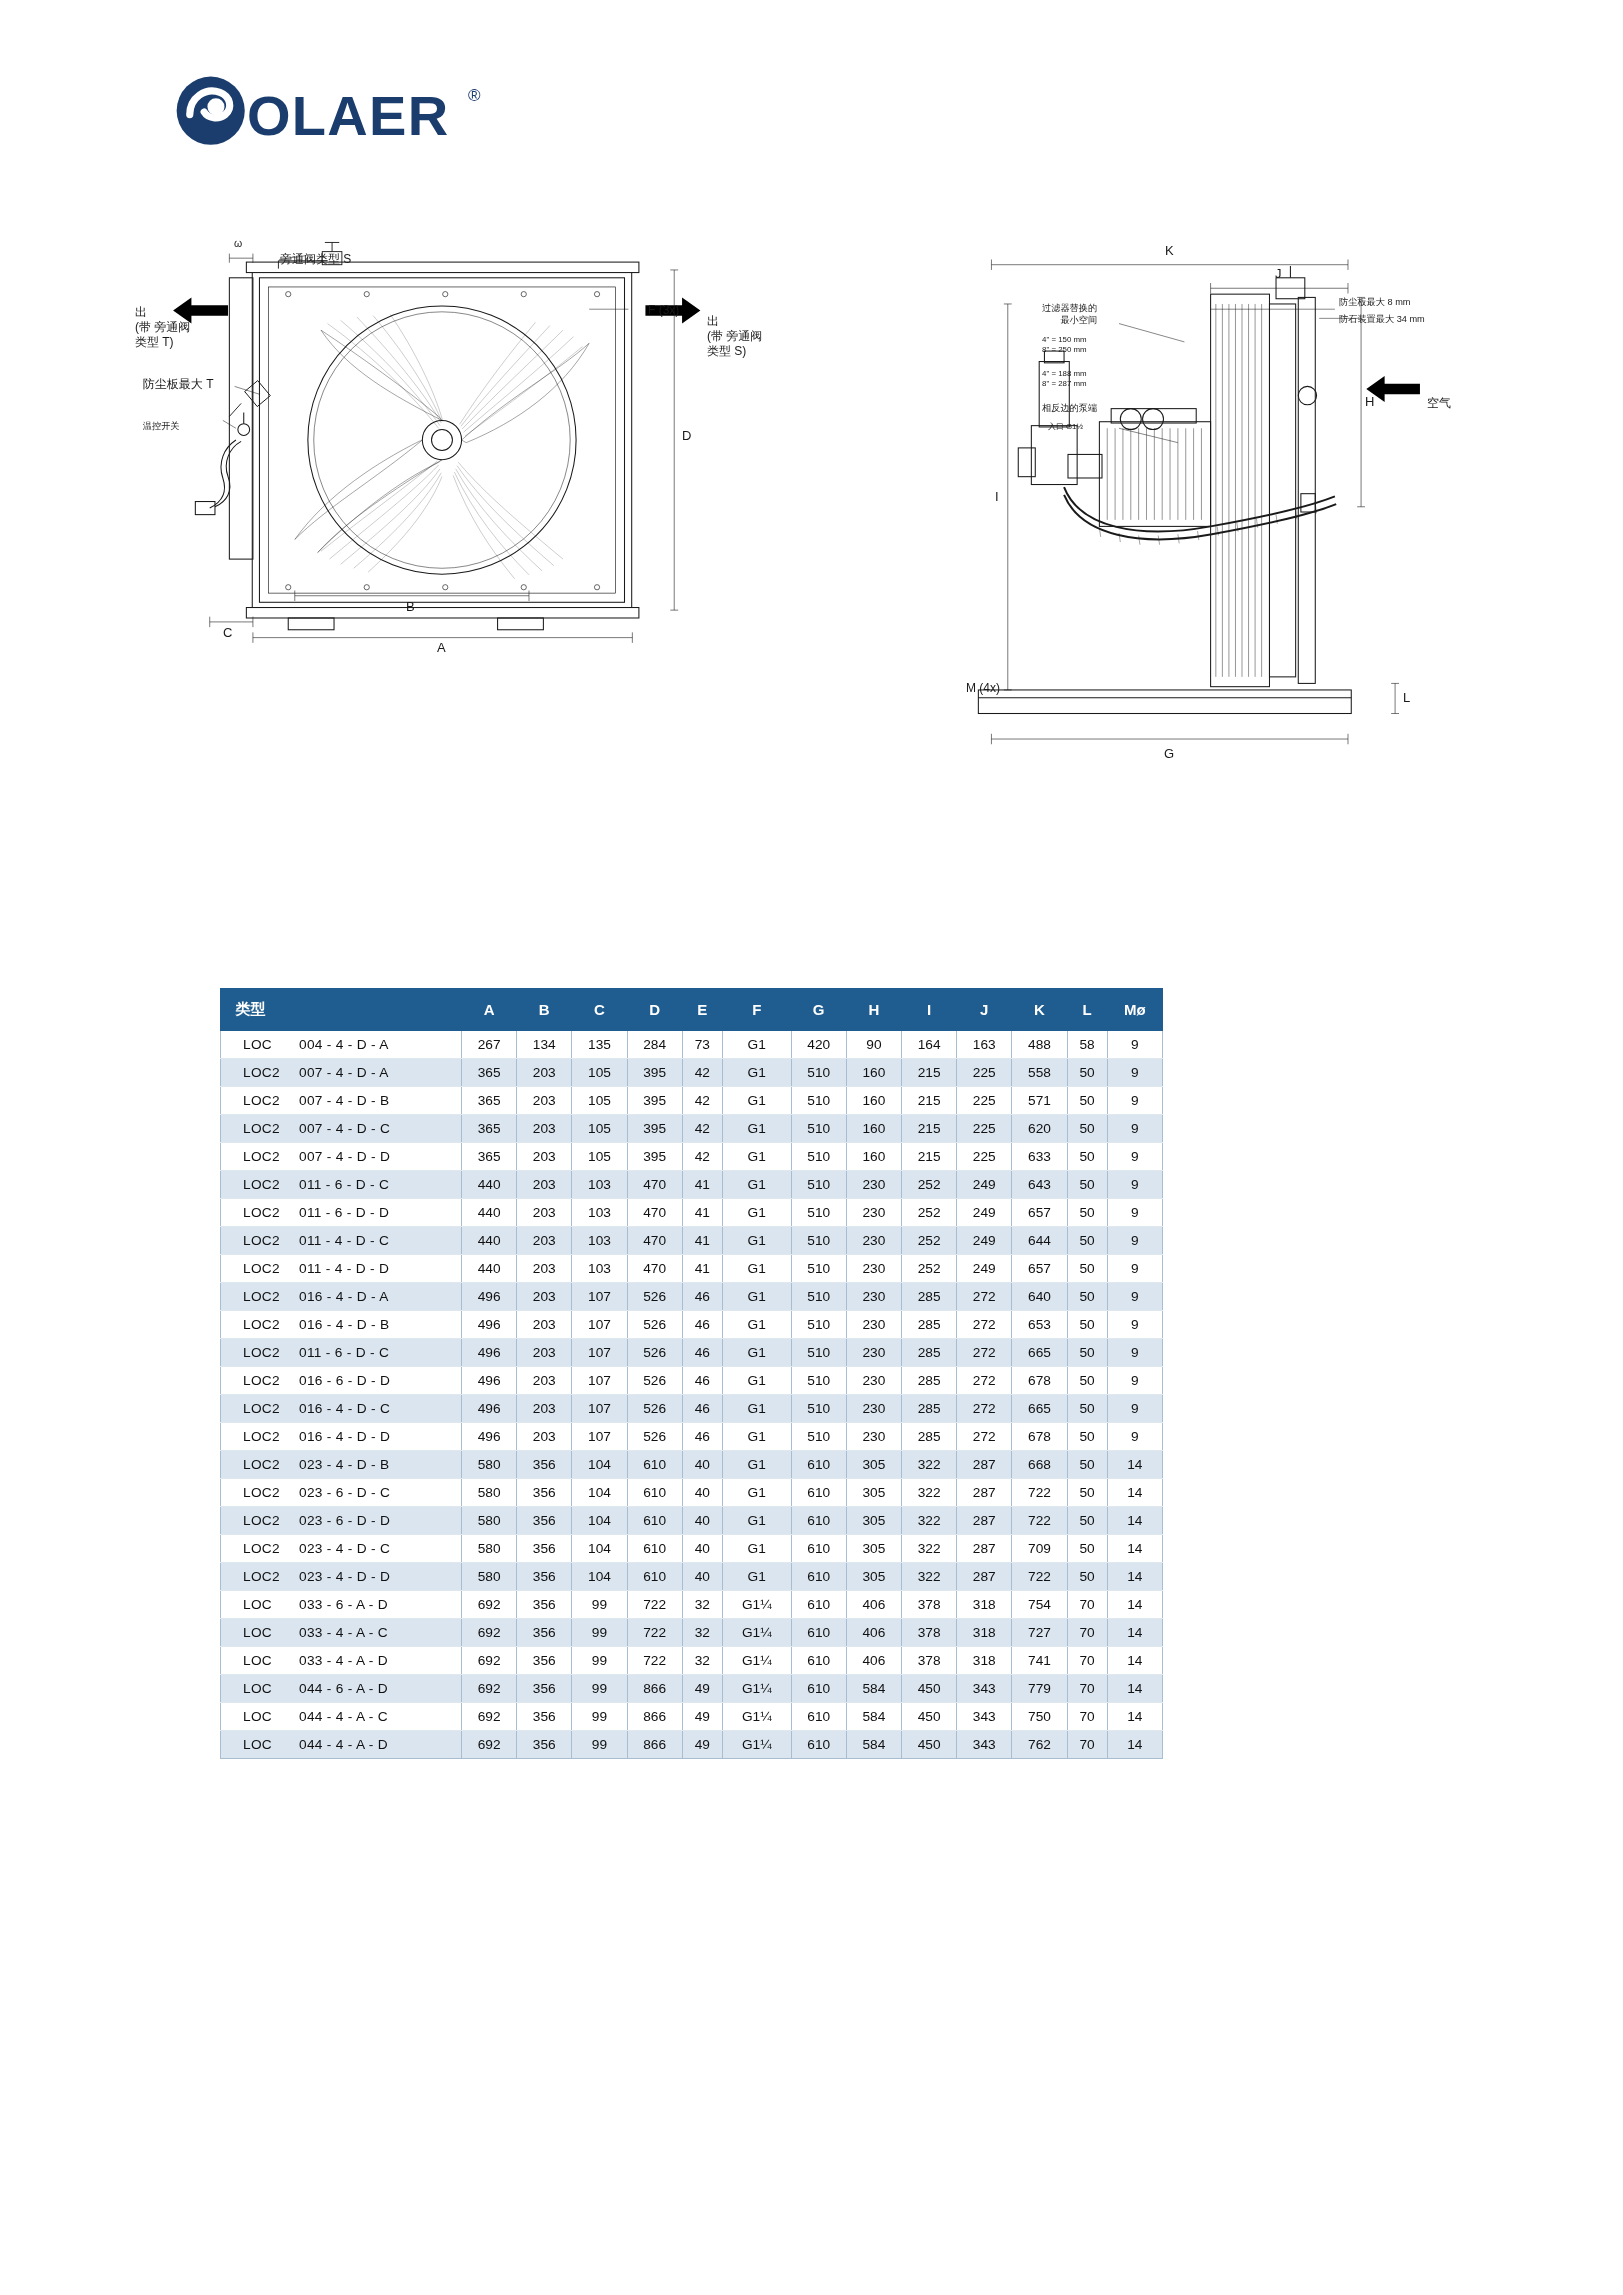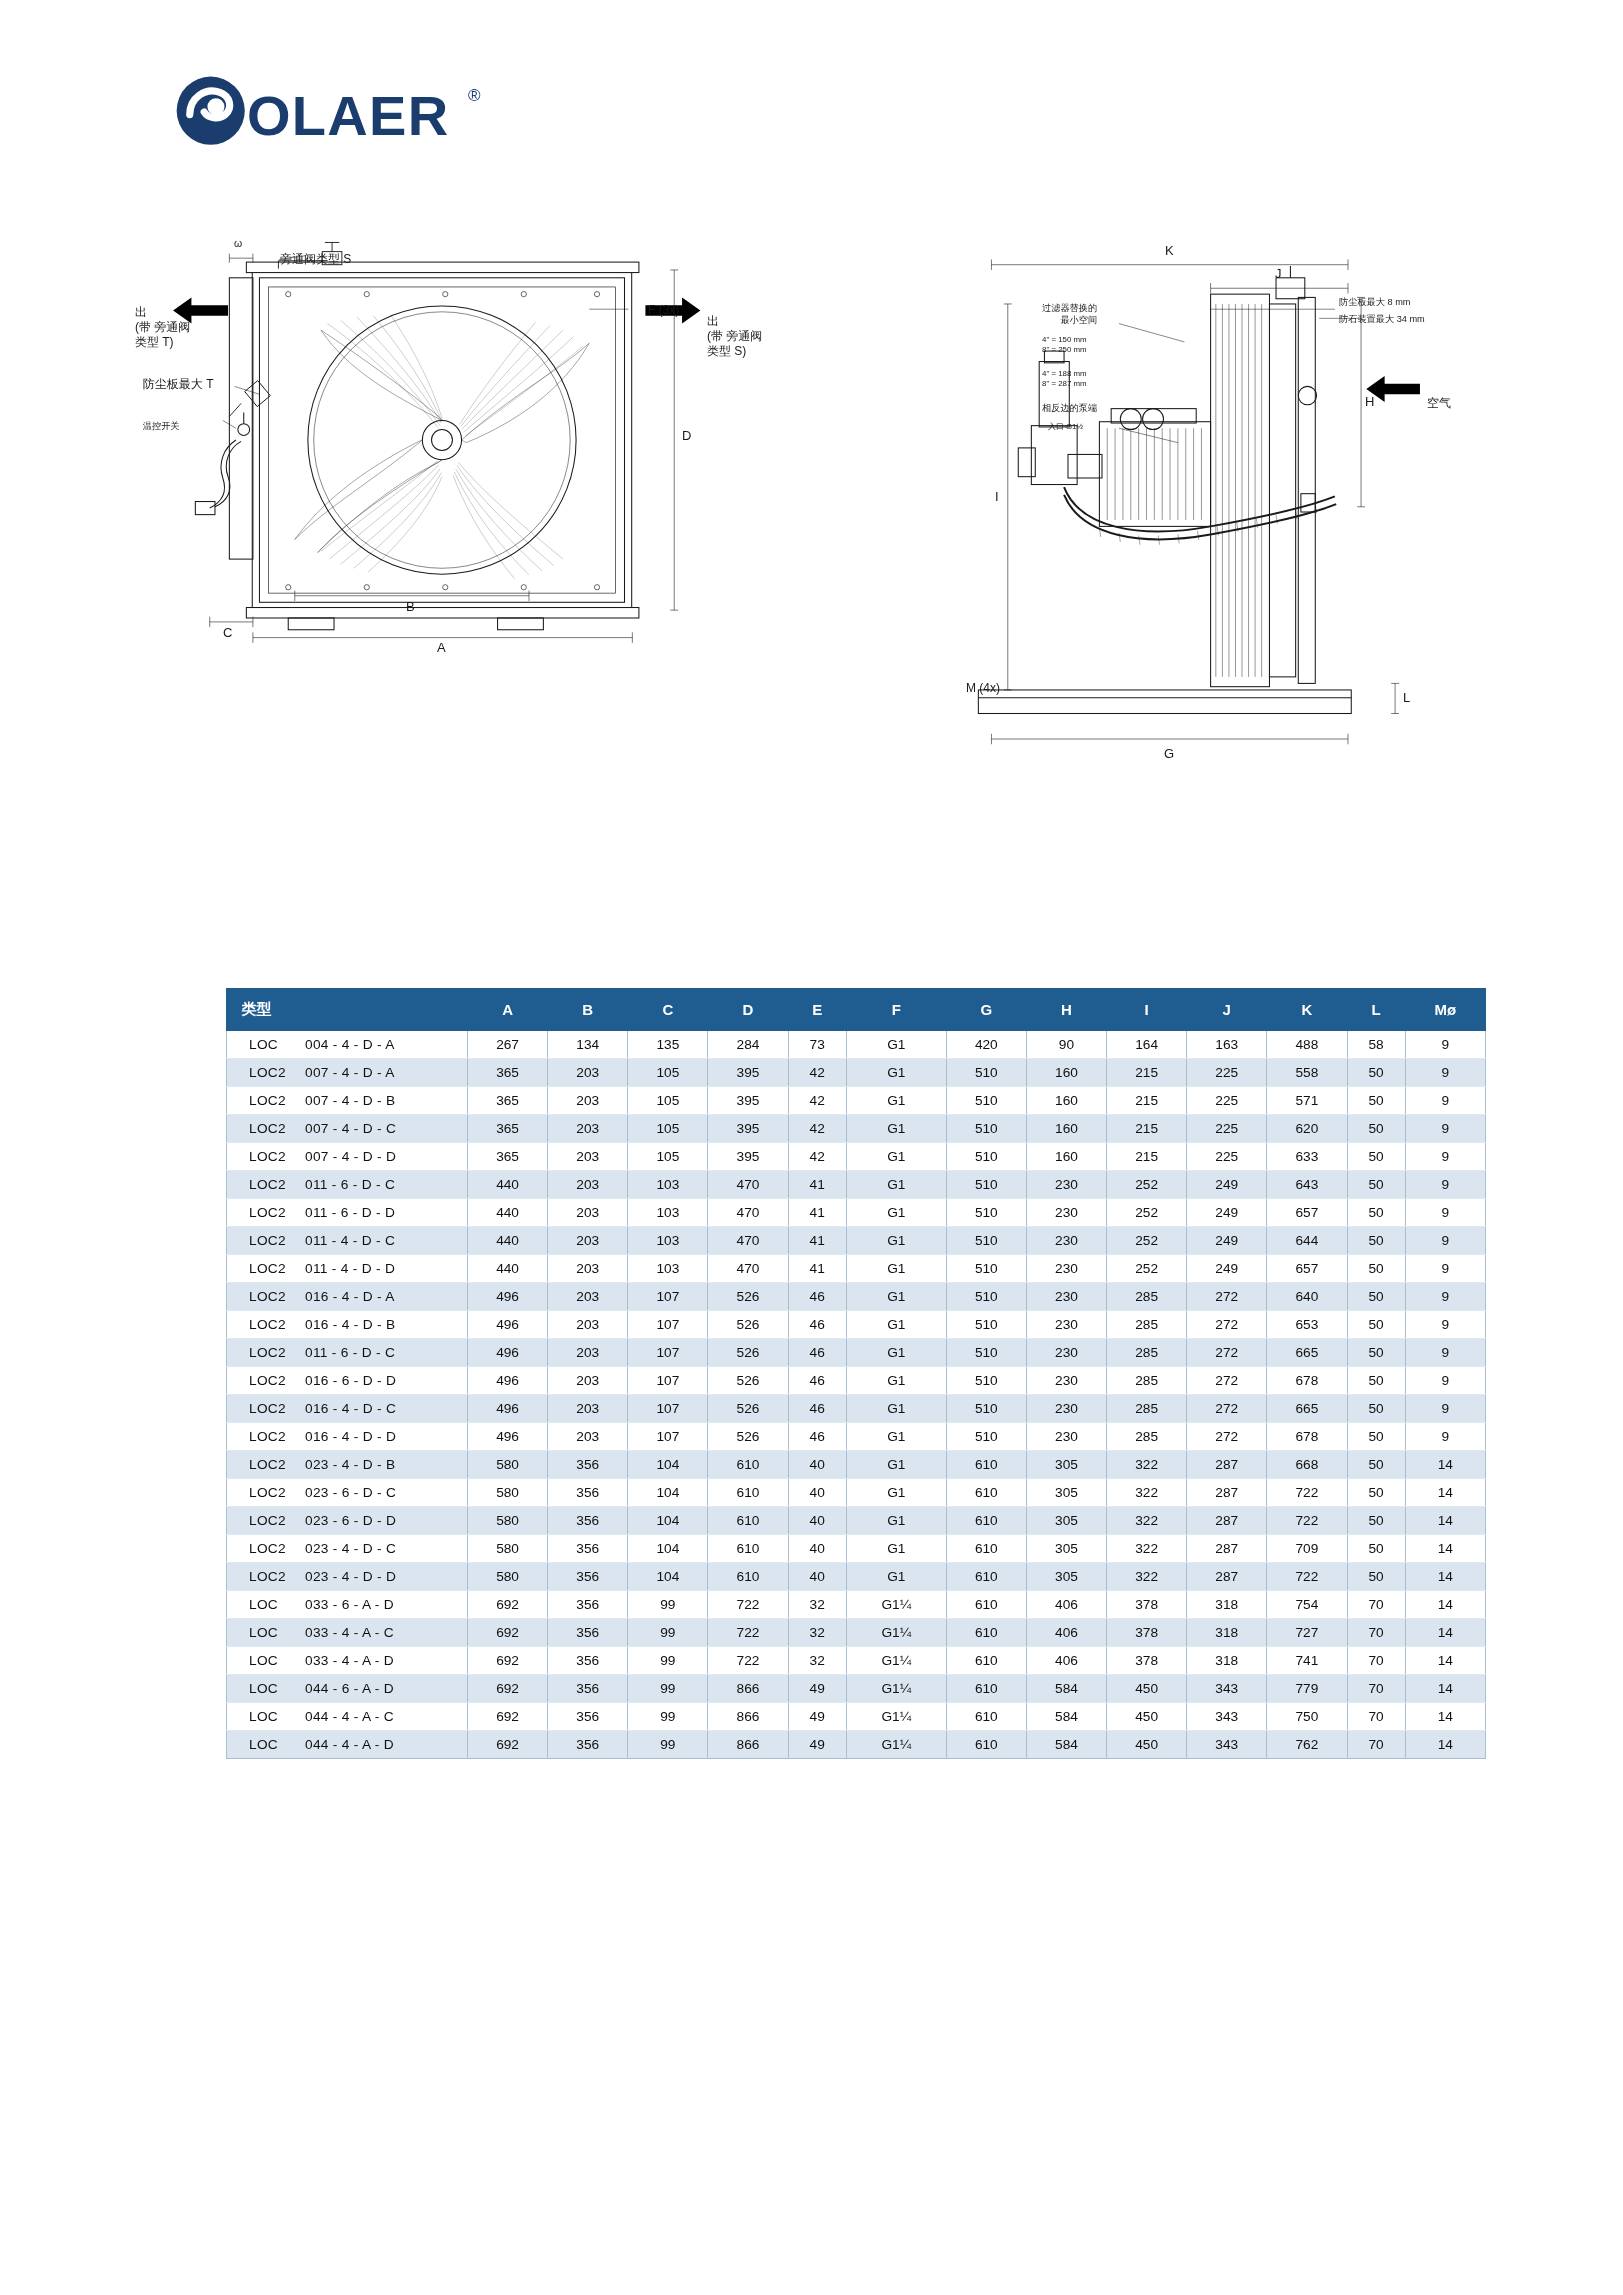--- a/index.html
+++ b/index.html
@@ -83,23 +83,23 @@
   .dwg-dim {
     position: absolute;
     font-size: 13px;
     color: #1a1a1a;
     font-family: "Liberation Sans", sans-serif;
   }
 
   
   #spec-table {
     position: absolute;
-    left: 226px;
+    left: 220px;
     top: 988px;
-    width: 1260px;
+    width: 943px;
     border-collapse: collapse;
     font-size: 13.7px;
     font-family: "Liberation Sans", sans-serif;
   }
   #spec-table th {
     background: #1f5c8f;
     color: #ffffff;
     font-weight: bold;
     border: 0.7px solid #1f5c8f;
     height: 41px;

